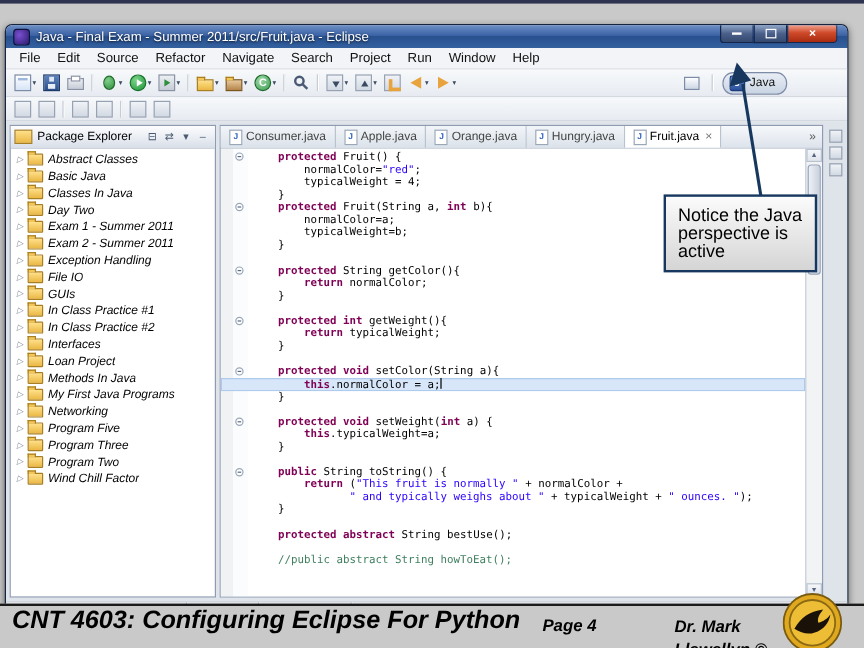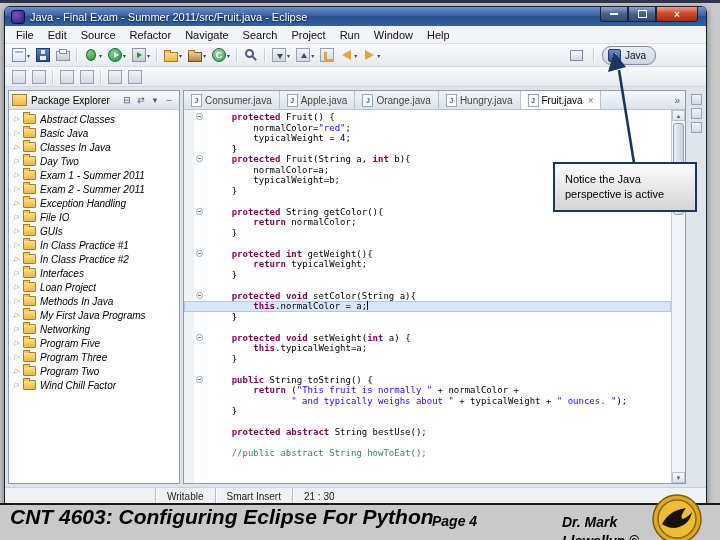--- a/index.html
+++ b/index.html
@@ -1,21 +1,21 @@
 <!DOCTYPE html>
 <html><head>
 <meta charset="utf-8">
 <style>
   html,body{margin:0;padding:0;}
   body{width:720px;height:540px;position:relative;overflow:hidden;background:#c9c9c9;
        font-family:"Liberation Sans",sans-serif;-webkit-font-smoothing:antialiased;}
   .top-edge{position:absolute;top:0;left:0;width:720px;height:3px;background:#2e3450;}
 
   
-  .window{position:absolute;left:4px;top:6px;width:701px;height:498px;border:1px solid #16243f;
+  .window{position:absolute;left:4px;top:20px;width:701px;height:498px;border:1px solid #16243f;
           border-radius:6px 6px 0 0;background:#eef1f6;box-shadow:0 2px 6px rgba(0,0,0,.45);
           display:flex;flex-direction:column;}
   .titlebar{height:19px;flex:none;background:linear-gradient(#6d8fc4 0%,#3b62a5 45%,#27508f 50%,#35619f 100%);
             border-radius:5px 5px 0 0;display:flex;align-items:center;padding-left:6px;}
   .eclipse-icon{width:12px;height:12px;flex:none;border-radius:3px;border:1px solid #11123a;
             background:radial-gradient(circle at 35% 35%,#7a4fd0,#2a1a6e);margin-right:5px;}
   .title-text{flex:1;font-size:11px;color:#fff;text-shadow:0 1px 2px rgba(0,0,0,.8);
             white-space:nowrap;overflow:hidden;}
   .win-controls{display:flex;margin-right:8px;align-self:flex-start;}
   .wc{width:26px;height:14px;display:flex;align-items:center;justify-content:center;
@@ -141,30 +141,30 @@
   .right-trim{width:14px;flex:none;display:flex;flex-direction:column;align-items:center;padding-top:4px;gap:3px;}
   .trim-icon{width:11px;height:11px;background:linear-gradient(#f0f3f7,#d2d9e3);border:1px solid #96a1b2;box-sizing:border-box;}
 
   .statusbar{height:17px;flex:none;display:flex;align-items:center;background:#eef1f5;
             border-top:1px solid #c9cfd8;font-size:10px;color:#222;}
   .sb-spacer{width:150px;height:100%;flex:none;}
   .sb-cell{padding:0 11px;height:100%;display:flex;align-items:center;
             border-left:1px solid #b6bcc6;box-shadow:inset 1px 0 0 #fff;white-space:nowrap;}
 
   
-  .callout{position:absolute;left:553px;top:162px;width:144px;box-sizing:border-box;border:2px solid #17375e;
-           background:linear-gradient(#fbfbfb,#d5d5d5);padding:8px 6px 8px 10px;font-size:11px;
+  .callout{position:absolute;left:553px;top:162px;width:128px;box-sizing:border-box;border:2px solid #17375e;
+           background:linear-gradient(#fbfbfb,#d5d5d5);padding:8px 6px 8px 10px;font-size:15px;
            line-height:15px;color:#000;z-index:60;}
   .arrow-svg{position:absolute;left:598px;top:50px;width:52px;height:115px;z-index:59;}
 
   
   .footer{position:absolute;left:0;top:503px;width:720px;height:37px;background:#c9c9c9;
           border-top:2px solid #1a1a1a;overflow:hidden;font-style:italic;font-weight:bold;color:#000;z-index:40;box-sizing:border-box;}
   .footer-course{position:absolute;left:10px;top:0;font-size:21px;white-space:nowrap;}
-  .footer-page{position:absolute;left:432px;top:8px;font-size:14px;}
+  .footer-page{position:absolute;left:452px;top:8px;font-size:14px;}
   .footer-author{position:absolute;left:562px;top:8px;font-size:14px;width:92px;line-height:19px;}
   .logo{position:absolute;left:652px;top:494px;width:50px;height:50px;z-index:70;}
 </style>
 </head>
 <body>
 
 <div class="top-edge"></div>
 
 <div class="window">
   <div class="titlebar">

